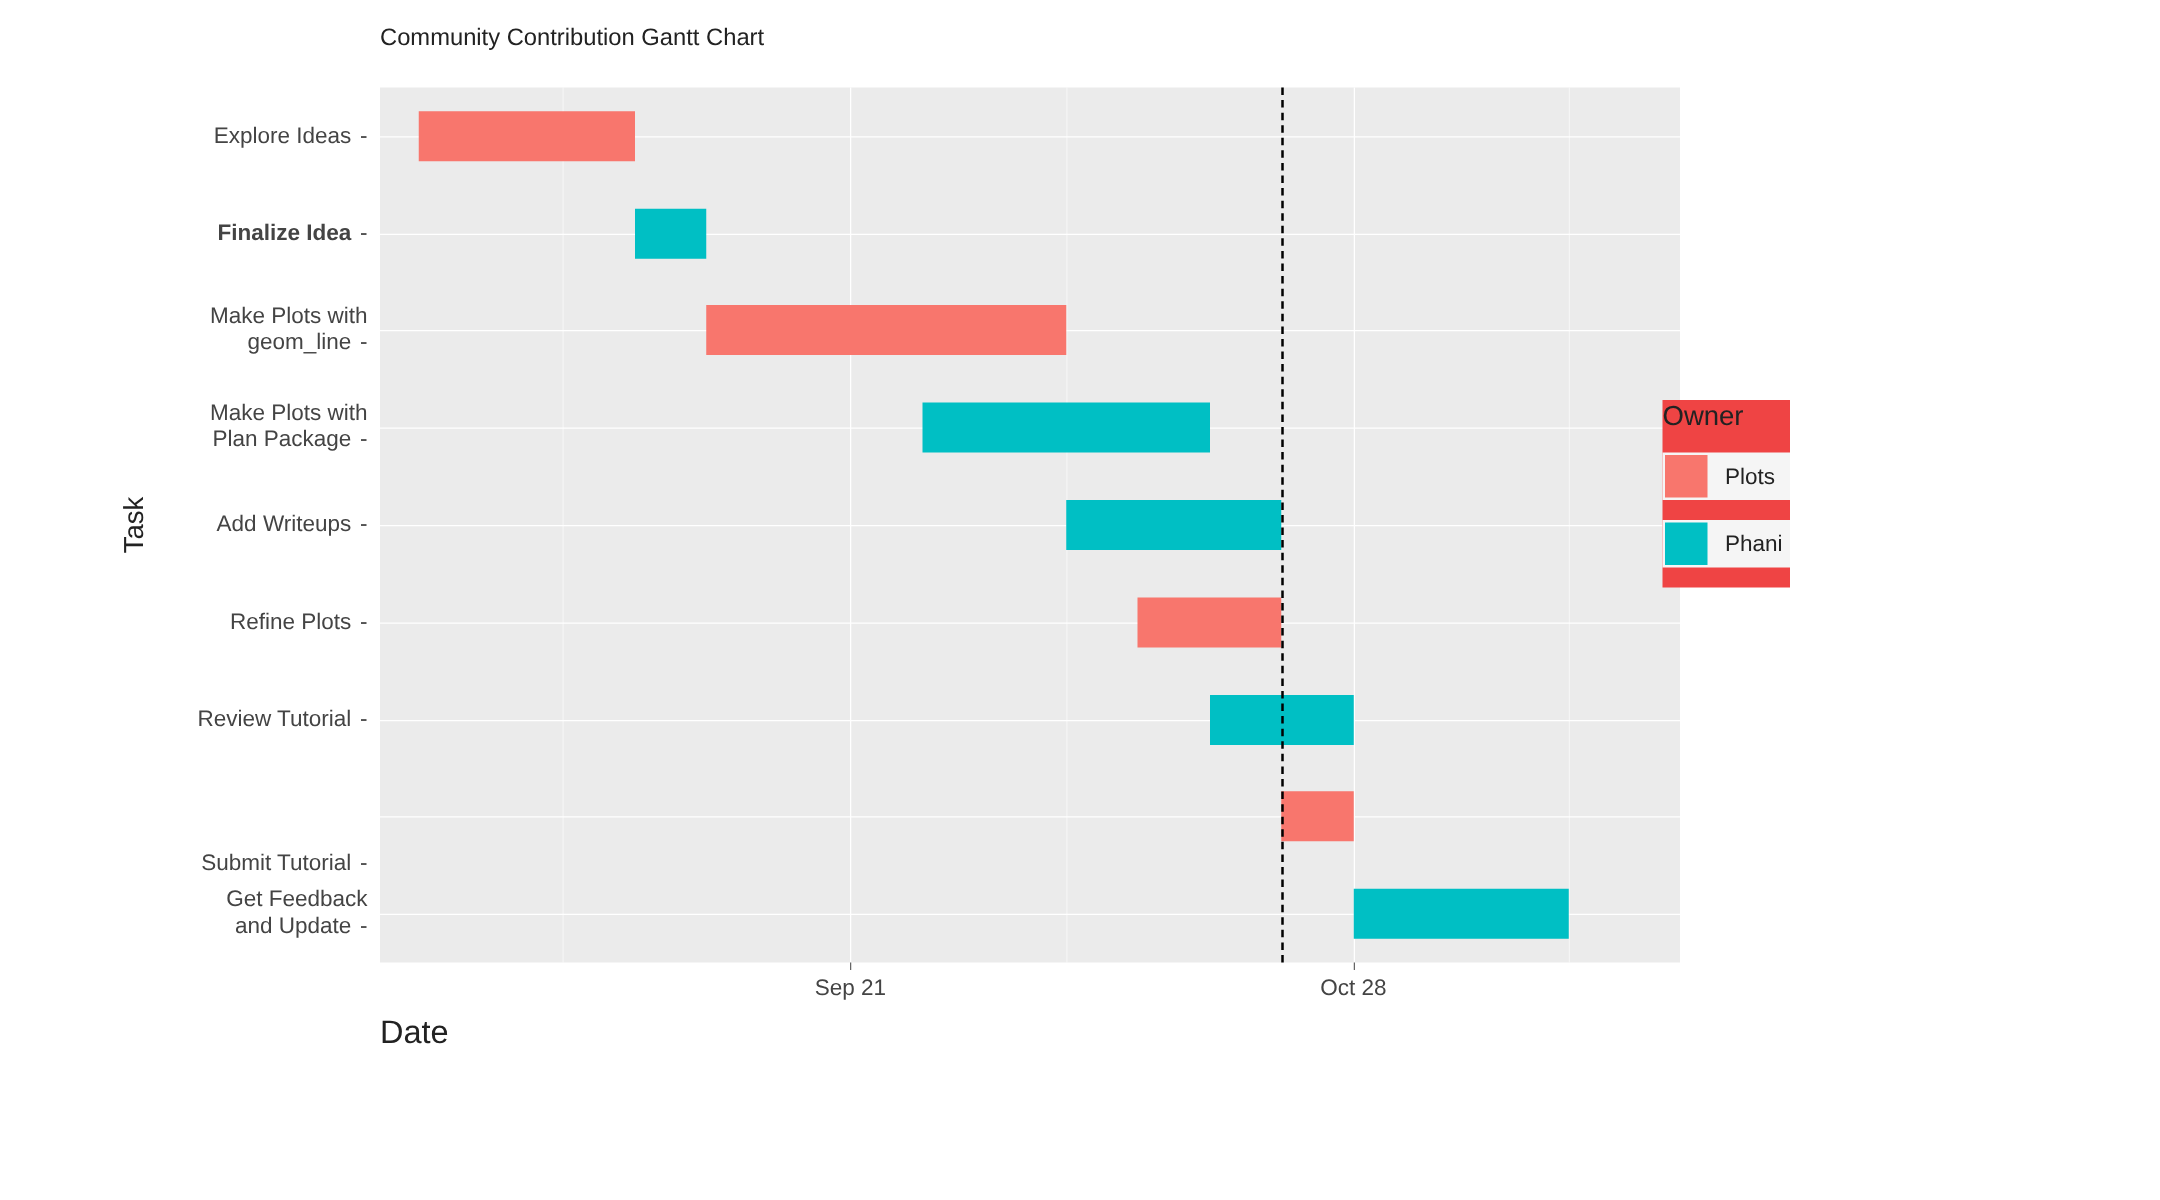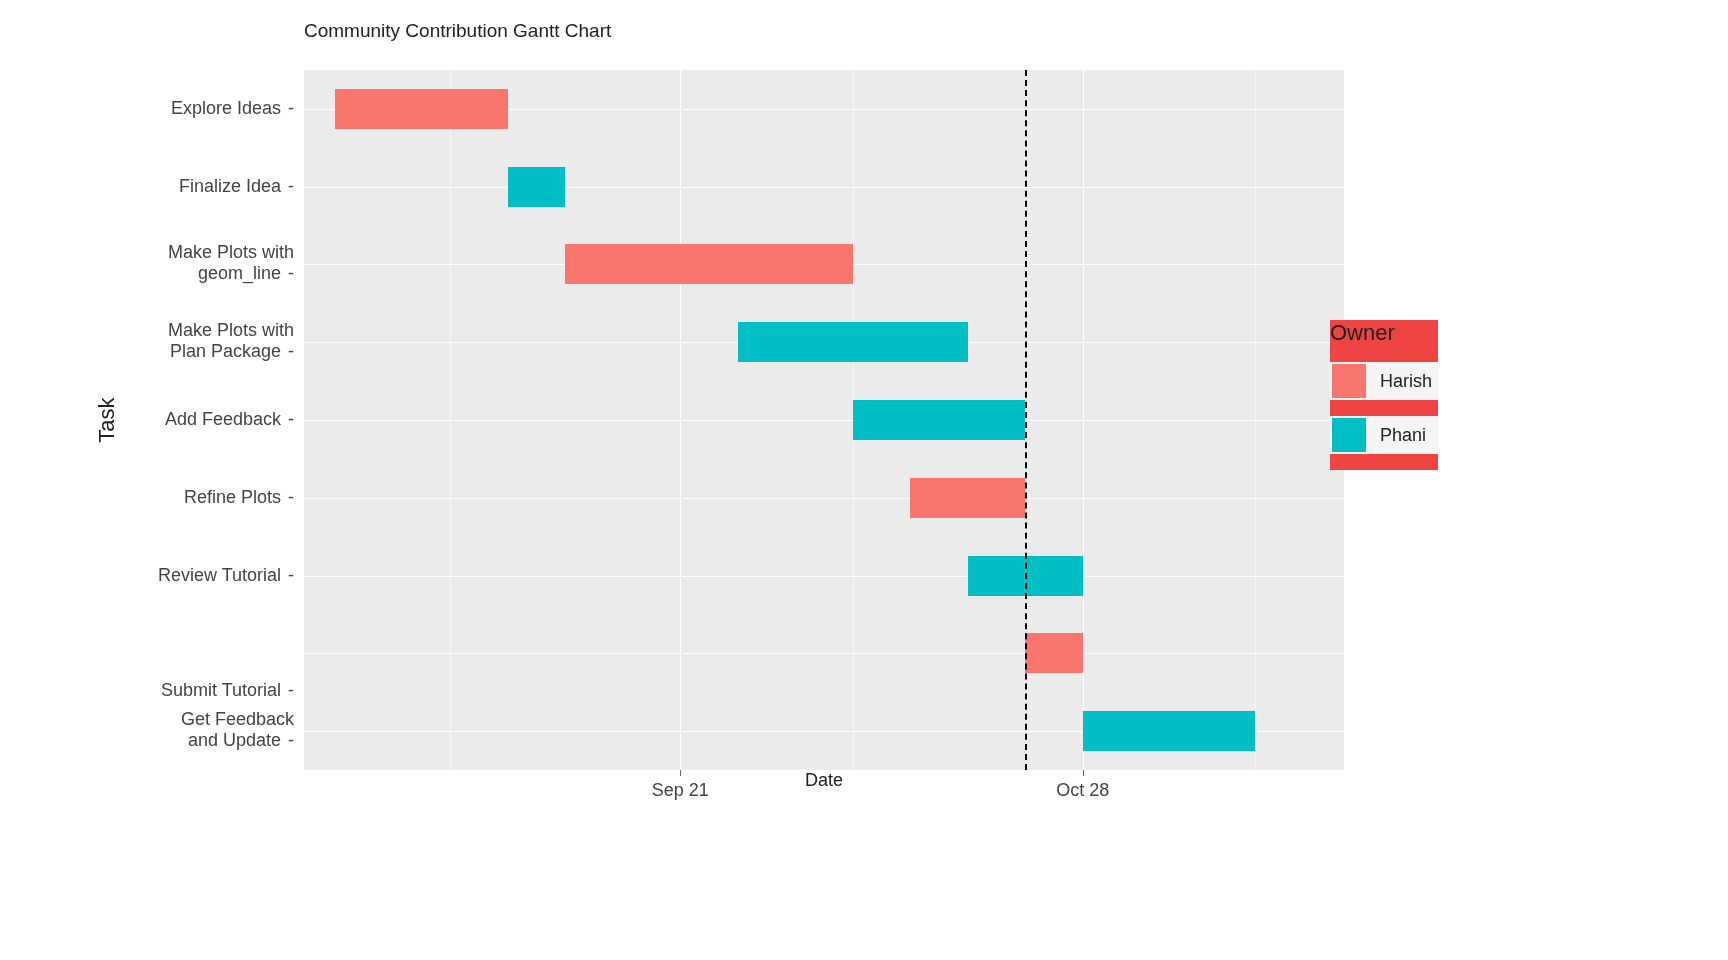--- a/index.html
+++ b/index.html
@@ -82,26 +82,25 @@
     position: absolute;
     width: 1px;
     height: 6px;
     background: #666;
     top: 750px;
   }
   .axis-title-x {
     position: absolute;
     left: 50%;
     transform: translateX(-50%);
-    top: 750px;
-    font-size: 18px;
+    top: 790px;
+    font-size: 26px;
     color: #222;
     width:1040px;
     left:190px;
-    text-align:center;
     transform:none;
   }
   .axis-title-y {
     position: absolute;
     left: -20px;
     top: 400px;
     transform: rotate(-90deg) translateX(-50%);
     transform-origin: left top;
     font-size: 22px;
     color: #222;
@@ -168,46 +167,46 @@
       <div class="bar phani" style="left: 548.753px; width: 172.518px; top: 330px;"></div>
       <div class="bar harish" style="left: 606.259px; width: 115.012px; top: 407.778px;"></div>
       <div class="bar phani" style="left: 663.765px; width: 115.012px; top: 485.556px;"></div>
       <div class="bar harish" style="left: 721.271px; width: 57.5059px; top: 563.333px;"></div>
       <div class="bar phani" style="left: 778.776px; width: 172.518px; top: 641.111px;"></div>
       <div class="vrule" style="left: 721.271px;"></div>
     </div>
 
   <div id="y-labels">
       <div class="y-label" style="left: 0px; top: 77.8889px;"><span style="white-space: pre-line;">Explore Ideas</span><span class="tick-dash"> -</span></div>
-      <div class="y-label" style="left: 0px; top: 155.667px;"><span style="white-space: pre-line;">Finalize Idea</span><span class="tick-dash"> -</span></div>
+      <div class="y-label" style="left: 0px; top: 155.667px;"><span style="white-space: pre-line; font-weight: bold;">Finalize Idea</span><span class="tick-dash"> -</span></div>
       <div class="y-label" style="left: 0px; top: 222.444px;"><span style="white-space: pre-line;">Make Plots with
 geom_line</span><span class="tick-dash"> -</span></div>
       <div class="y-label" style="left: 0px; top: 300.222px;"><span style="white-space: pre-line;">Make Plots with
 Plan Package</span><span class="tick-dash"> -</span></div>
-      <div class="y-label" style="left: 0px; top: 389px;"><span style="white-space: pre-line;">Add Feedback</span><span class="tick-dash"> -</span></div>
+      <div class="y-label" style="left: 0px; top: 389px;"><span style="white-space: pre-line;">Add Writeups</span><span class="tick-dash"> -</span></div>
       <div class="y-label" style="left: 0px; top: 466.778px;"><span style="white-space: pre-line;">Refine Plots</span><span class="tick-dash"> -</span></div>
       <div class="y-label" style="left: 0px; top: 544.556px;"><span style="white-space: pre-line; text-align: right;">Review Tutorial</span><span class="tick-dash"> -</span></div>
       <div class="y-label" style="left: 0px; top: 660px;"><span style="white-space: pre-line;">Submit Tutorial</span><span class="tick-dash"> -</span></div>
       <div class="y-label" style="left: 0px; top: 689.111px;"><span style="white-space: pre-line;">Get Feedback
 and Update</span><span class="tick-dash"> -</span></div>
     </div>
   <div id="x-ticks">
       <div class="x-tick-mark" style="left: 566.235px;"></div>
       <div class="x-tick-label" style="left: 566.235px;">Sep 21</div>
       <div class="x-tick-mark" style="left: 968.776px;"></div>
       <div class="x-tick-label" style="left: 968.776px;">Oct 28</div>
     </div>
 
   <div class="axis-title-x">Date</div>
 
   <div class="legend">
     <div class="legend-title">Owner</div>
     <div class="legend-item">
       <div class="legend-swatch harish"></div>
-      <div class="legend-label">Harish</div>
+      <div class="legend-label">Plots</div>
     </div>
     <div class="legend-item">
       <div class="legend-swatch phani"></div>
       <div class="legend-label">Phani</div>
     </div>
   </div>
 
 </div>
 
 </body></html>

